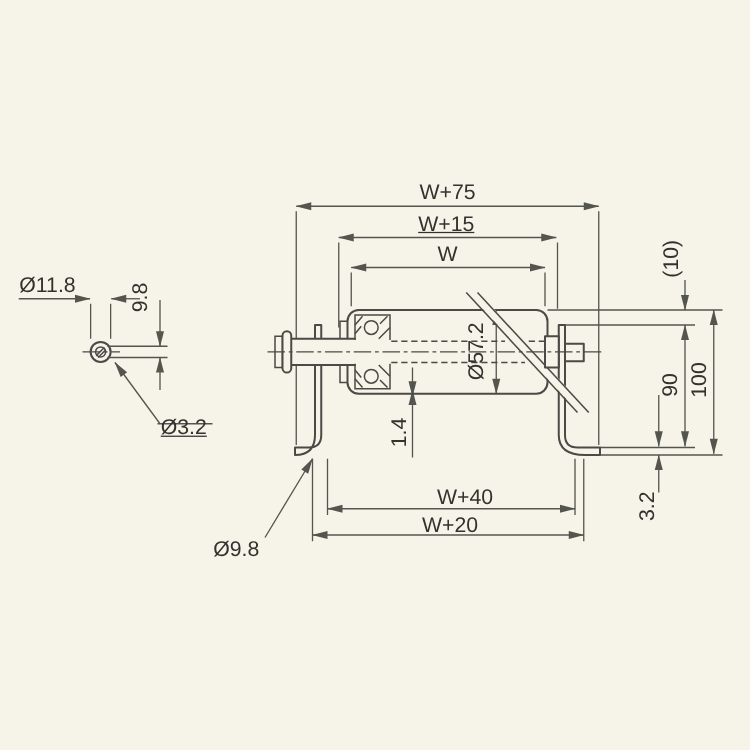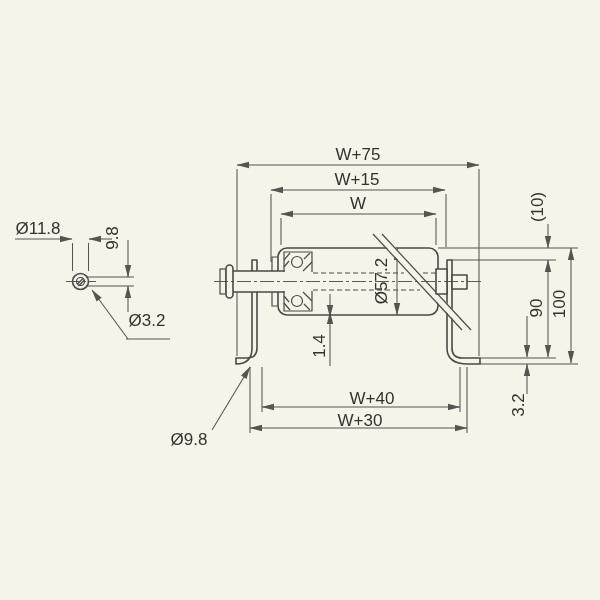--- a/index.html
+++ b/index.html
@@ -140,28 +140,28 @@
     <line class="dim" x1="128" y1="339" x2="92" y2="290" marker-end="url(#ah)"></line>
     <line class="dim" x1="126" y1="339" x2="170" y2="339"></line>
   </g>
 
   <g>
     <line class="dim" x1="212" y1="430" x2="250" y2="367" marker-end="url(#ah)"></line>
   </g>
 </svg>
 
 <div class="dim-label" style="left:358px;top:154px;">W+75</div>
-<div class="dim-label" style="left:357px;top:179px;">W+15</div>
+<div class="dim-label" style="left:357px;top:179px;text-decoration:underline;">W+15</div>
 <div class="dim-label" style="left:358px;top:203px;">W</div>
 <div class="dim-label rot" style="left:381px;top:281px;">Ø57.2</div>
 <div class="dim-label rot" style="left:319px;top:346px;">1.4</div>
 <div class="dim-label rot" style="left:537px;top:207px;">(10)</div>
 <div class="dim-label rot" style="left:536px;top:308px;">90</div>
 <div class="dim-label rot" style="left:559px;top:304px;">100</div>
 <div class="dim-label rot" style="left:518px;top:405px;">3.2</div>
 <div class="dim-label" style="left:372px;top:398px;">W+40</div>
-<div class="dim-label" style="left:360px;top:420px;">W+30</div>
+<div class="dim-label" style="left:360px;top:420px;">W+20</div>
 <div class="dim-label" style="left:189px;top:421px;margin-top:18px;">Ø9.8</div>
 <div class="dim-label" style="left:38px;top:228px;text-align:right;">Ø11.8</div>
 <div class="dim-label rot" style="left:112px;top:238px;">9.8</div>
-<div class="dim-label" style="left:147px;top:320px;">Ø3.2</div>
+<div class="dim-label" style="left:147px;top:342px;text-decoration:underline;">Ø3.2</div>
 
 </div>
 
 </body></html>

